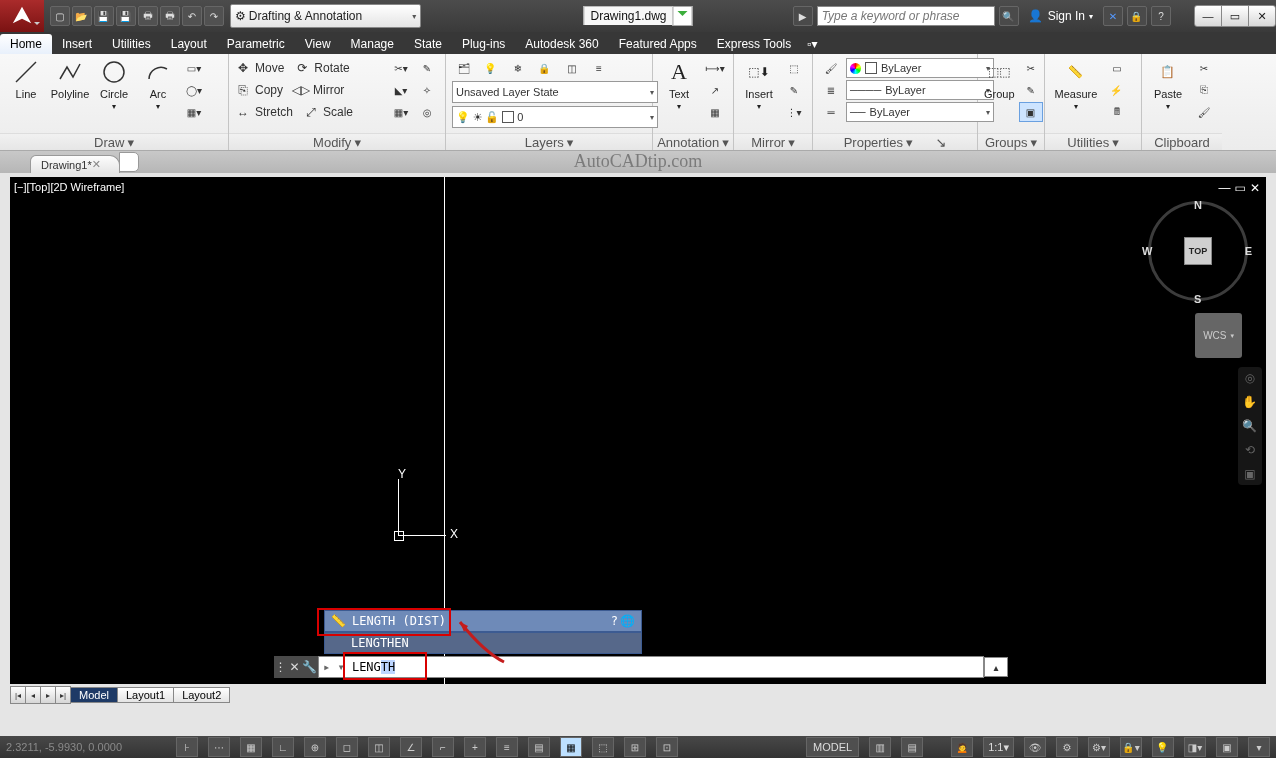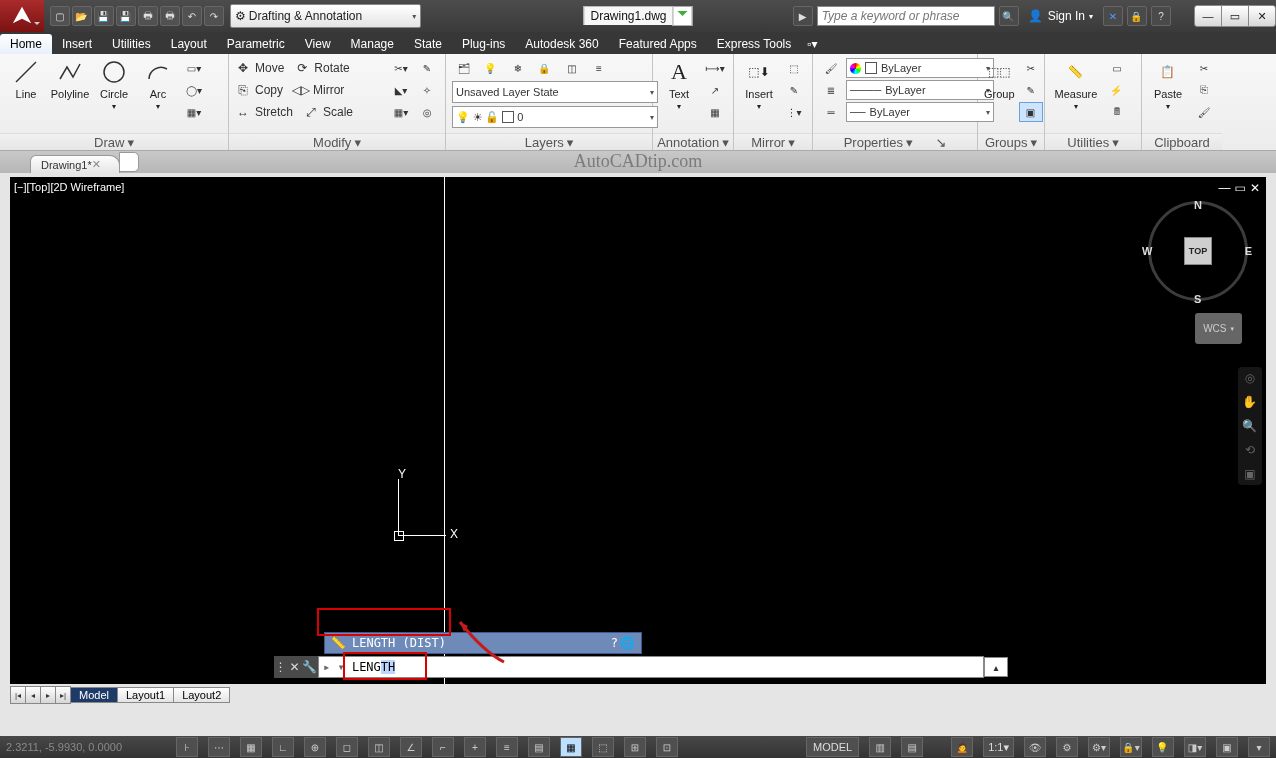--- a/index.html
+++ b/index.html
@@ -47,21 +47,21 @@
 .doc-tabs .dtab .close{color:#888;font-size:11px}
 .newtab{width:18px;height:18px;border:1px solid #999;background:#fff;margin-left:-1px;margin-bottom:1px;border-radius:0 5px 5px 0}
 .watermark{position:absolute;left:50%;transform:translateX(-50%);color:#7b7b7b;font-size:18px;font-family:Georgia,serif;top:0}
 .canvas-wrap{flex:1;background:#e5e5e5;padding:0 10px;position:relative}
 .canvas{position:absolute;left:10px;right:10px;top:4px;bottom:52px;background:#000}
 .vp-label{position:absolute;left:4px;top:4px;color:#fff;font-size:11px}
 .viewcube{position:absolute;right:18px;top:24px;width:100px;height:100px}
 .vc-ring{position:absolute;inset:0;border:3px solid #3c3c3c;border-radius:50%}
 .vc-top{position:absolute;left:36px;top:36px;width:28px;height:28px;background:#cfcfcf;color:#222;display:flex;align-items:center;justify-content:center;font-size:9px;font-weight:bold;box-shadow:inset 0 0 0 1px #888, 0 0 6px #000}
 .vc-dir{position:absolute;color:#ddd;font-weight:bold;font-size:11px}
-.wcs-badge{position:absolute;right:24px;top:136px;background:#666;color:#ccc;border-radius:3px;padding:10px 8px;font-size:10px;display:flex;align-items:center;gap:4px}
+.wcs-badge{position:absolute;right:24px;top:136px;background:#666;color:#ccc;border-radius:3px;padding:17px 8px;font-size:10px;display:flex;align-items:center;gap:4px}
 .navbar{position:absolute;right:4px;top:190px;width:24px;background:#2a2a2a88;border-radius:4px;padding:4px 0;display:flex;flex-direction:column;align-items:center;gap:10px;color:#666}
 .mini-win{position:absolute;right:6px;top:4px;display:flex;gap:4px;color:#fff;font-size:12px}
 .ucs-y{position:absolute;left:388px;top:290px;color:#fff;font-size:12px}
 .ucs-line-v{position:absolute;left:388px;top:302px;width:1px;height:57px;background:#fff}
 .ucs-line-h{position:absolute;left:388px;top:358px;width:48px;height:1px;background:#fff}
 .ucs-sq{position:absolute;left:384px;top:354px;width:8px;height:8px;border:1px solid #fff}
 .ucs-x{position:absolute;left:440px;top:350px;color:#fff;font-size:12px}
 .crosshair-v{position:absolute;left:434px;top:0;width:1px;height:100%;background:#fff}
 .suggest-box{position:absolute;left:314px;bottom:30px;width:318px}
 .suggest-row{height:20px;background:#6e8ab8;color:#fff;display:flex;align-items:center;padding:0 6px;font-family:Consolas,monospace;font-size:12px;gap:6px;border:1px solid #3c5b92}
@@ -433,20 +433,24 @@
       </div>
 
       <div class="suggest-box">
         <div class="suggest-row">
           <span>📏</span>
           <span>LENGTH (DIST)</span>
           <div class="suggest-icons">
               <span>?</span>
               <span>🌐</span>
             </div>
+        </div>
+        <div class="suggest-row alt">
+          <span style="width:14px"></span>
+            <span>LENGTHEN</span>
         </div>
       </div>
 
       <div class="cmd-bar">
         <div class="cmd-handle">
             <span>⋮</span>
             <span>✕</span>
             <span>🔧</span>
           </div>
         <div class="cmd-input">

